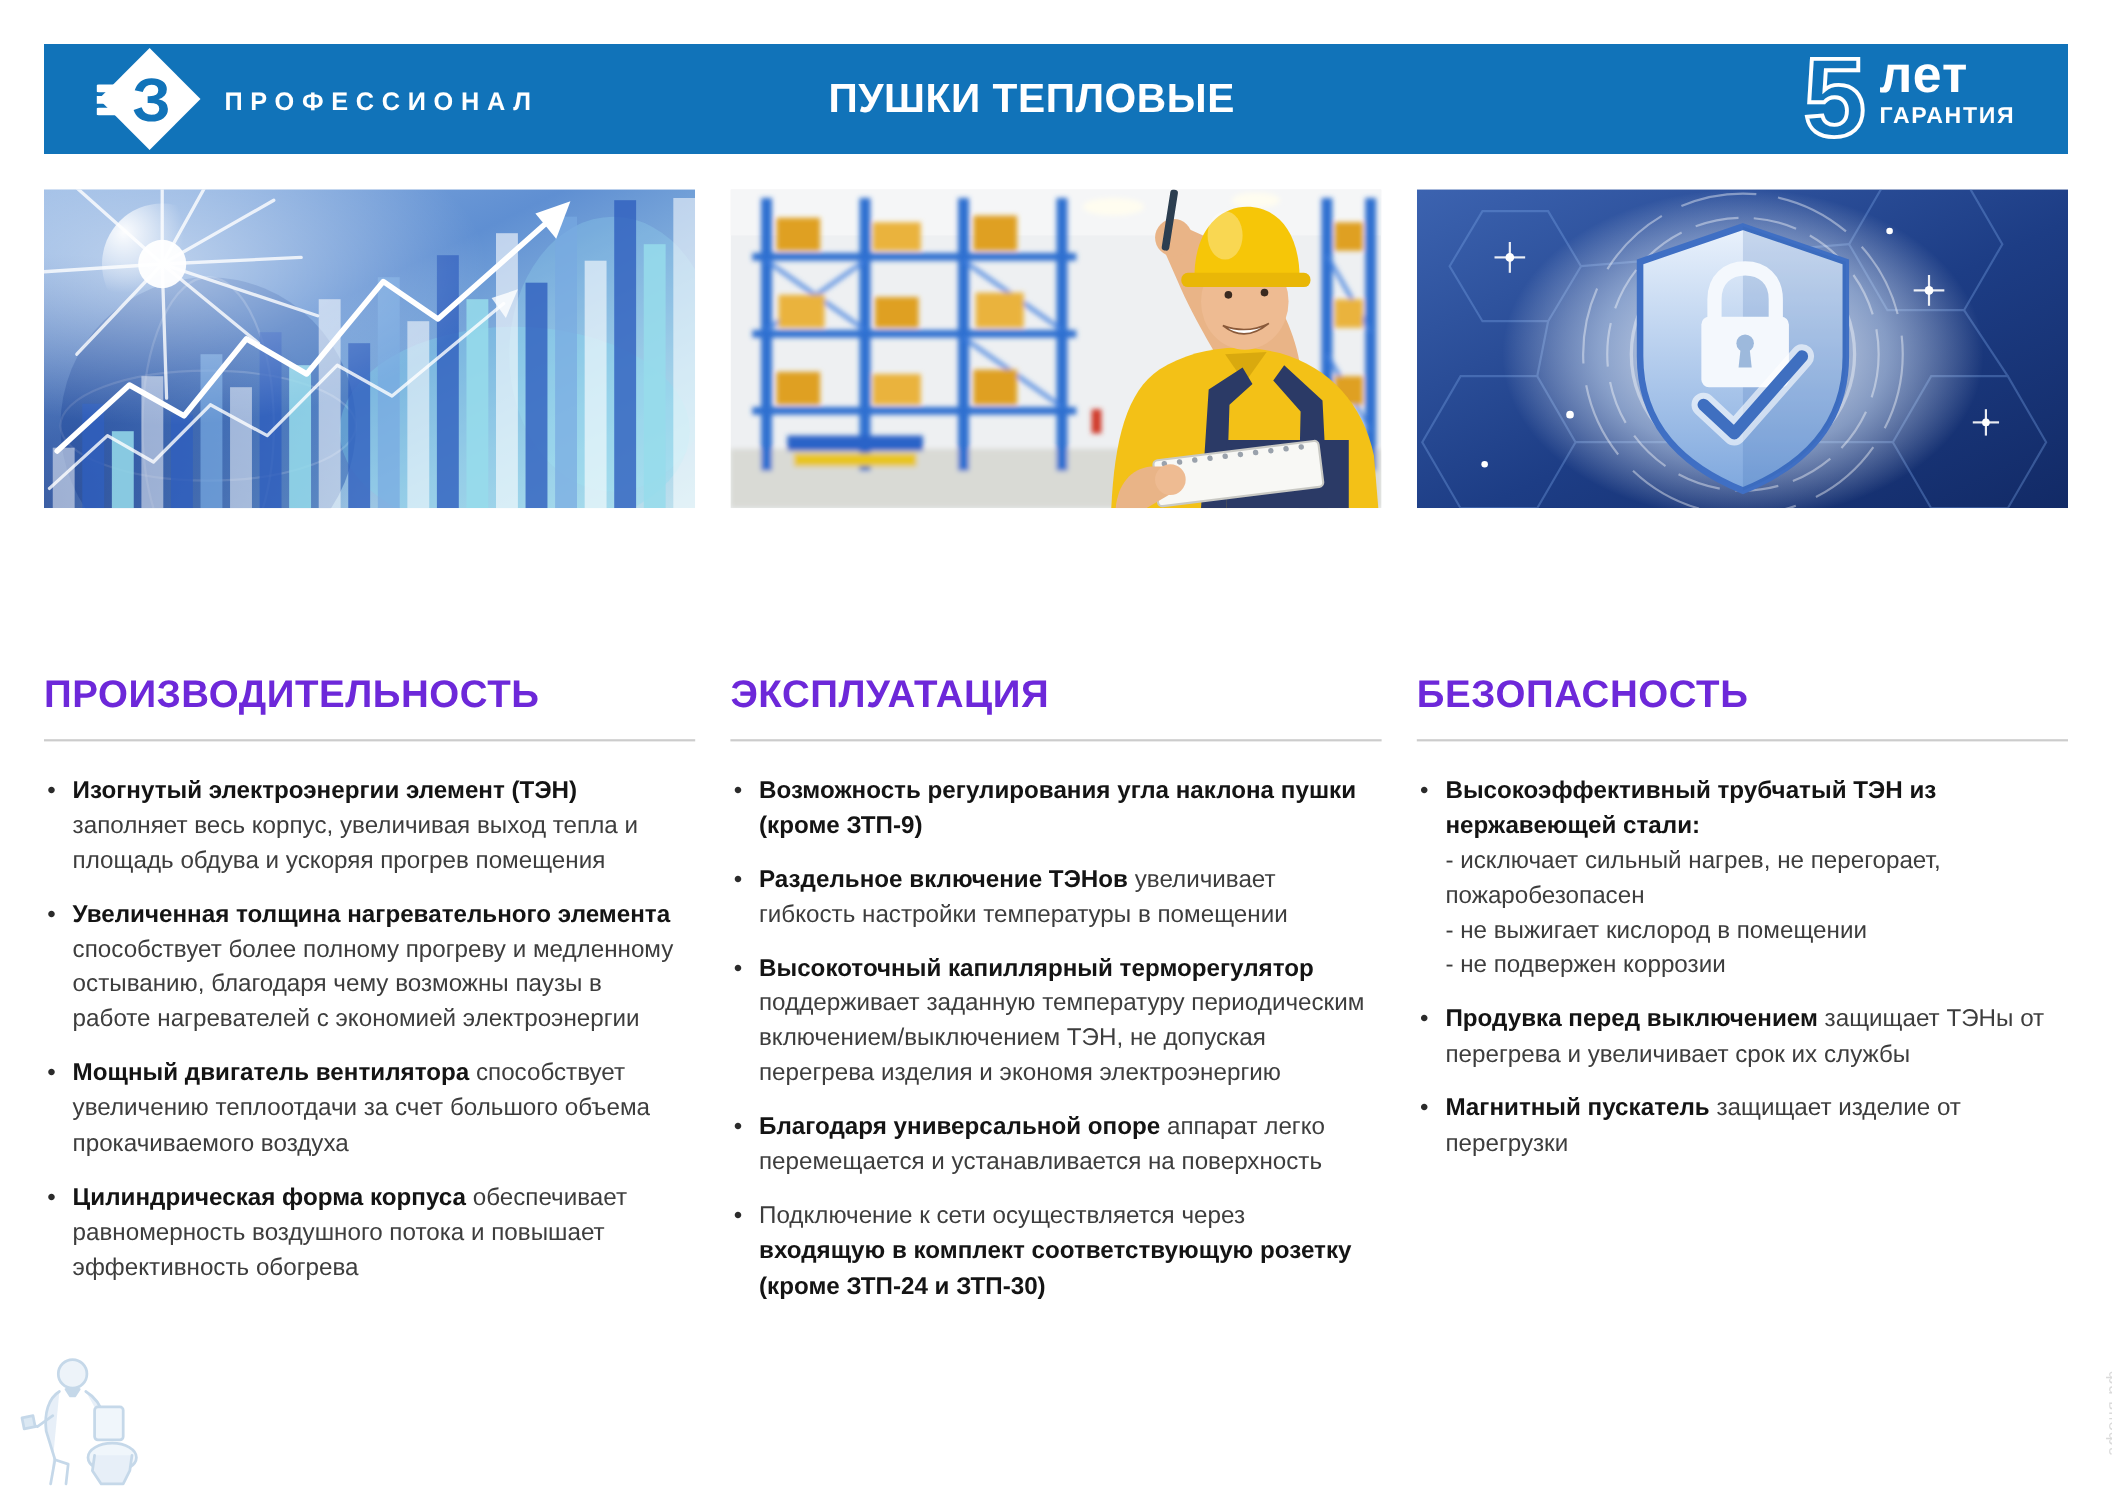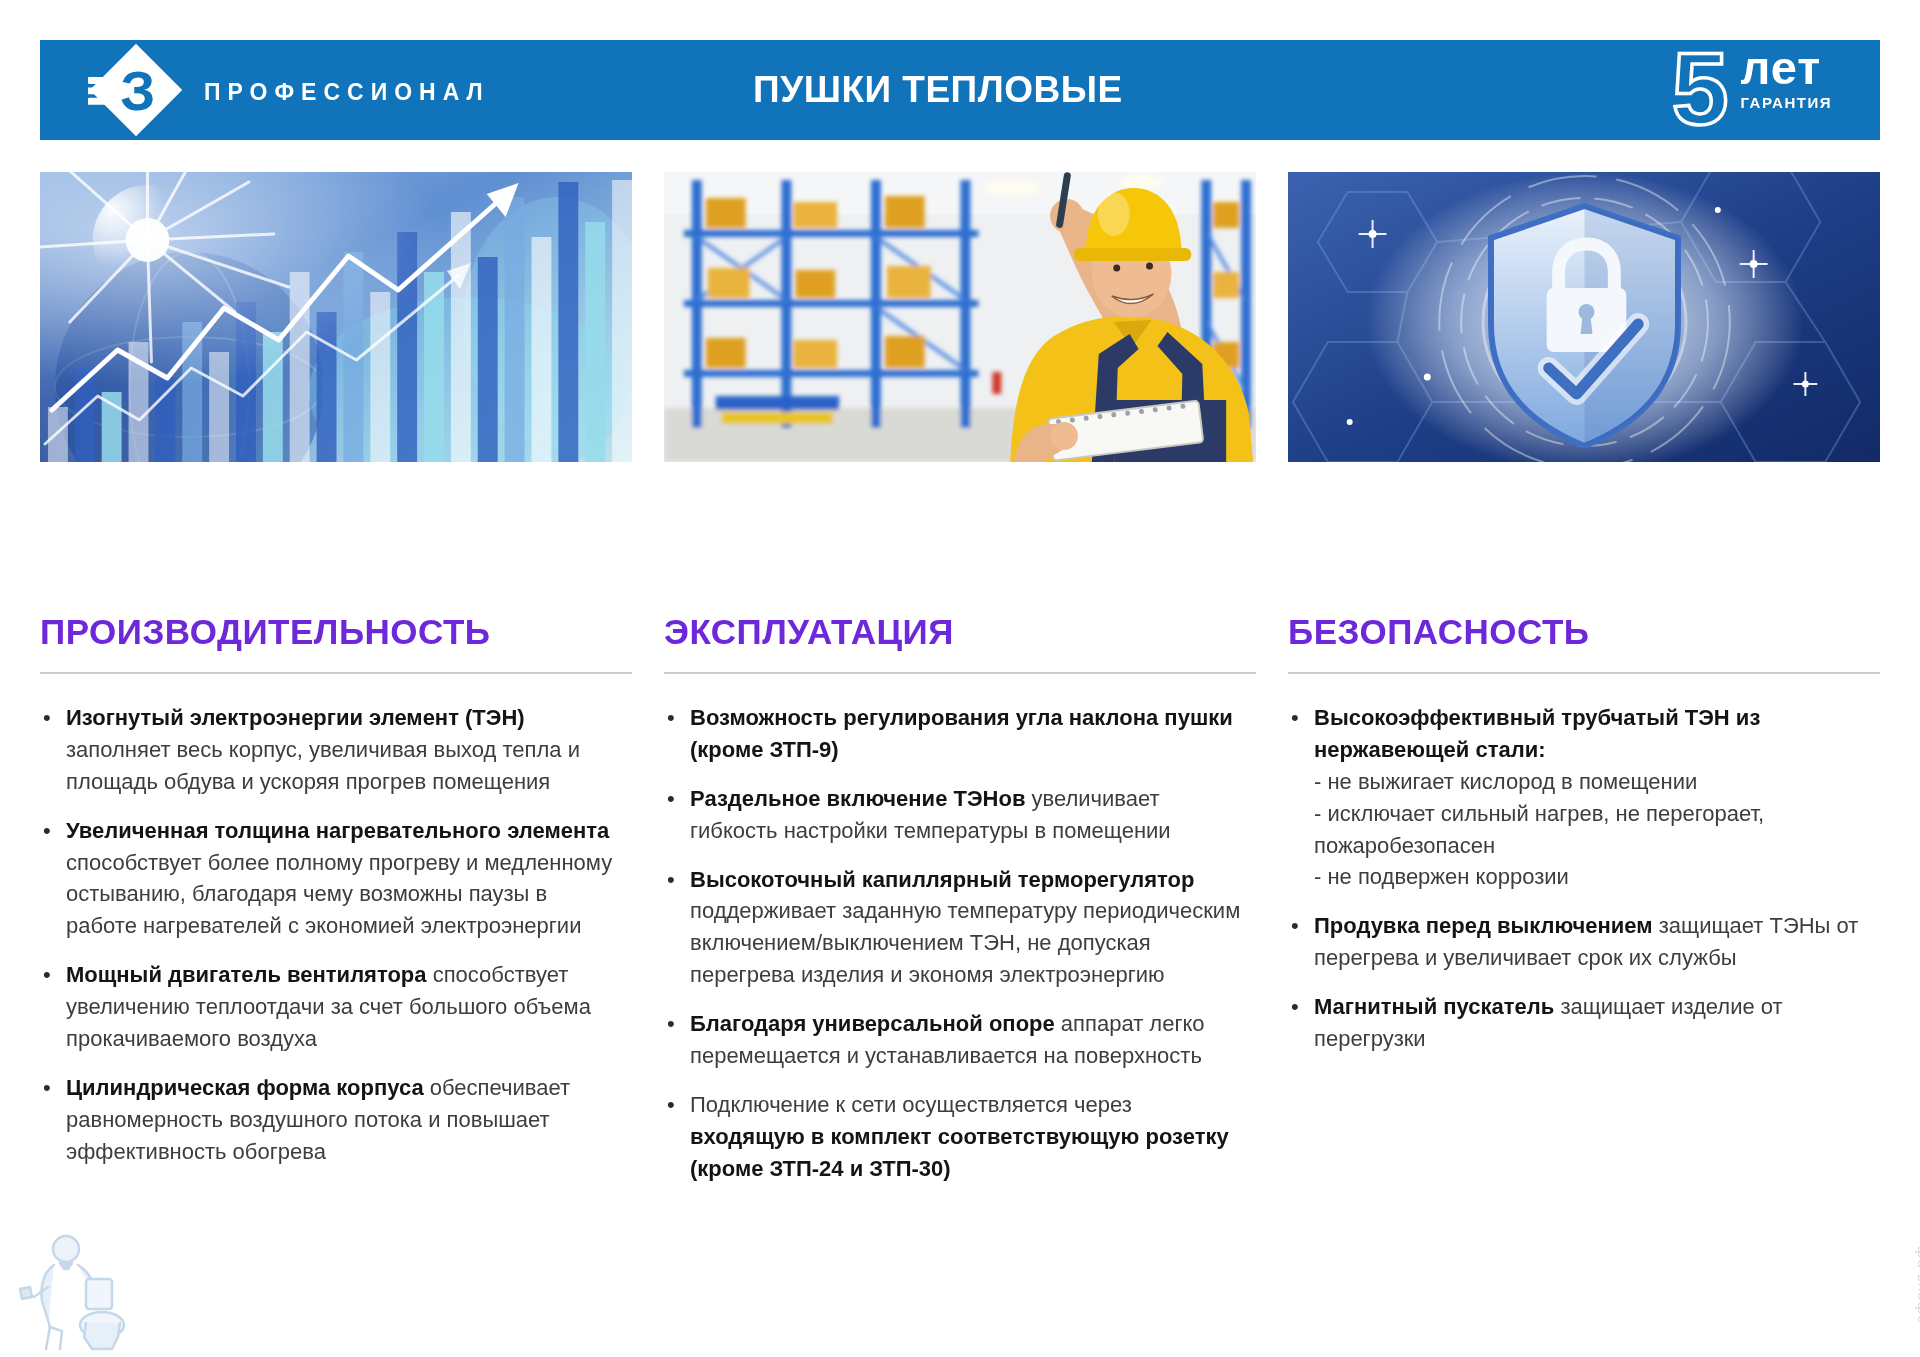--- a/index.html
+++ b/index.html
@@ -13,21 +13,21 @@
   .brand { display:flex; align-items:center; gap:16px; }
   .brand-icon { width:96px; height:96px; flex:0 0 auto; }
   .brand-text { display:flex; flex-direction:column; line-height:1; }
   .brand-name { font-size:58px; font-weight:900; letter-spacing:2px; }
   .brand-sub { font-size:23px; font-weight:700; letter-spacing:7px; margin-top:5px; padding-left:4px; }
   .topbar-title { position:absolute; left:50%; top:50%; transform:translate(-56%,-50%);
     font-size:37px; font-weight:700; letter-spacing:0.5px; white-space:nowrap; }
   .warranty { margin-left:auto; display:flex; align-items:flex-start; gap:4px; }
   .warranty-right { display:flex; flex-direction:column; margin-top:6px; }
   .warranty-years { font-size:47px; font-weight:900; line-height:0.85; letter-spacing:1px; }
-  .warranty-label { font-size:15px; font-weight:700; letter-spacing:1.5px; margin-top:6px; }
+  .warranty-label { font-size:21px; font-weight:700; letter-spacing:1.5px; margin-top:6px; }
 
   
   .grid3 { display:grid; grid-template-columns:repeat(3,1fr); gap:32px; }
   .imgrow { margin-top:32px; }
   .panel { height:290px; overflow:hidden; }
   .panel svg { display:block; }
 
   .features { margin-top:152px; }
   .col-title { font-size:35px; font-weight:800; color:#6d28d9; letter-spacing:0.5px; line-height:1; }
   .rule { border-top:2px solid #cccccc; margin-top:23px; }
@@ -339,22 +339,22 @@
         <li><span>Подключение к сети осуществляется через </span><span class="b">входящую в комплект соответствующую розетку (кроме ЗТП-24 и ЗТП-30)</span></li>
       </ul>
     </section>
 
     <section>
       <h2 class="col-title">БЕЗОПАСНОСТЬ</h2>
       <div class="rule"></div>
       <ul class="feat">
         <li>
           <span class="b">Высокоэффективный трубчатый ТЭН из нержавеющей стали:</span>
+          <div class="sub">- исключает сильный нагрев, не перегорает, пожаробезопасен</div>
           <div class="sub">- не выжигает кислород в помещении</div>
-          <div class="sub">- исключает сильный нагрев, не перегорает, пожаробезопасен</div>
           <div class="sub">- не подвержен коррозии</div>
         </li>
         <li><span class="b">Продувка перед выключением</span><span> защищает ТЭНы от перегрева и увеличивает срок их службы</span></li>
         <li><span class="b">Магнитный пускатель</span><span> защищает изделие от перегрузки</span></li>
       </ul>
     </section>
   </div>
 
   <div class="wm-side">афоня.рф</div>
 

